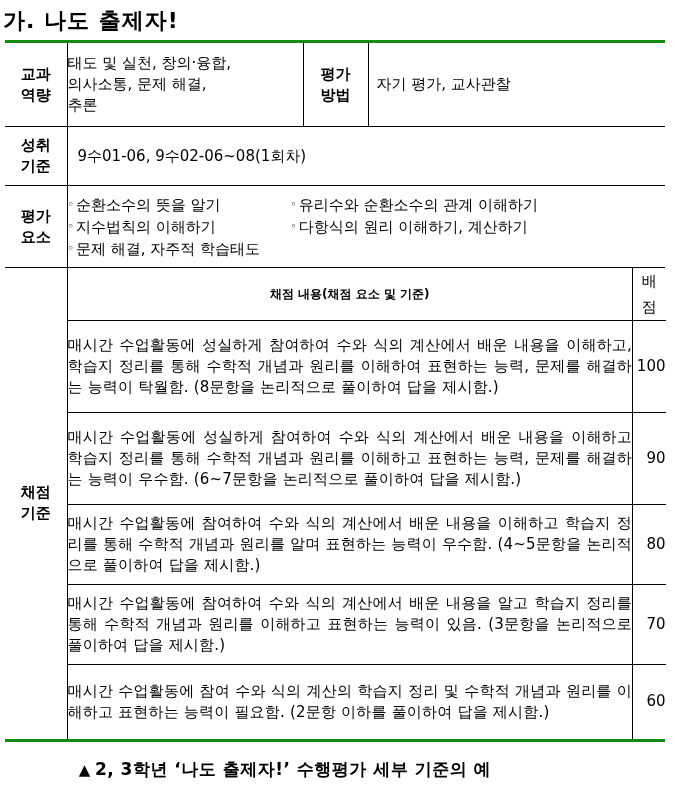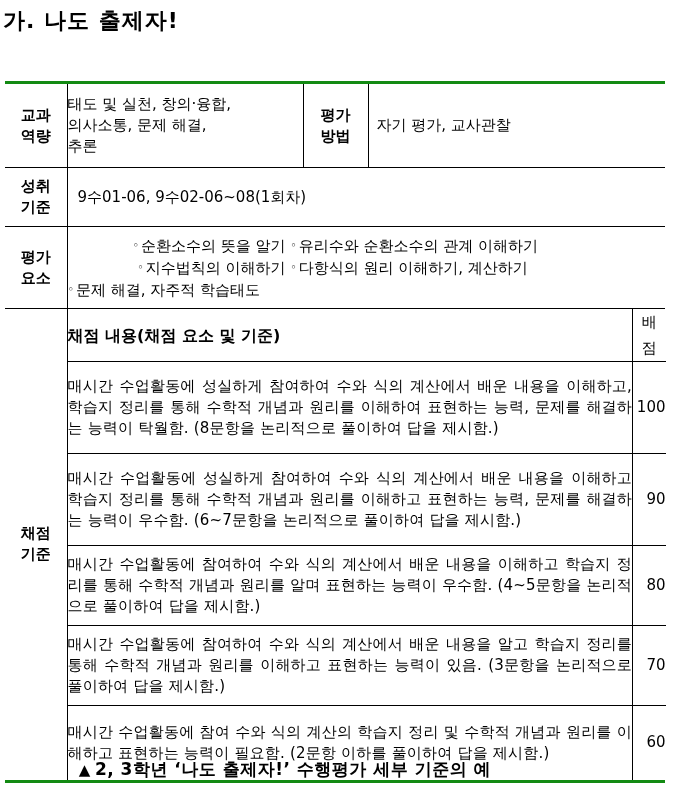--- a/index.html
+++ b/index.html
@@ -7,49 +7,49 @@
     width: 675px; height: 787px; position: relative; overflow: hidden;
     font-family: "DejaVu Sans", sans-serif; color: #000;
   }
   .section-title {
     position: absolute; left: 3px; top: 6px;
     font-size: 22px; font-weight: bold; letter-spacing: 1px;
   }
   table.main {
     position: absolute; left: 5px; top: 40px; width: 660px;
     border-collapse: collapse; table-layout: fixed;
-    border-top: 3px solid #138a13; border-bottom: 3px solid #138a13; margin-top: 41px;
+    border-top: 3px solid #138a13; border-bottom: 3px solid #138a13;
   }
   table.main td {
     border: 1px solid #000; padding: 0; vertical-align: middle;
     font-size: 15px; line-height: 21px;
   }
   table.main tr > td:first-child { border-left: none; }
   table.main tr > td:last-child { border-right: none; }
   table.main tr:first-child td { border-top: none; }
   table.main tr:last-child td { border-bottom: none; }
   .hdr {
     text-align: center; font-weight: bold; font-size: 16px; line-height: 30px;
   }
   .cell-text { padding: 2px 6px; }
   .row-competency td { height: 83px; }
   .row-achieve td { height: 58px; }
   .row-elements td { height: 81px; }
   .elements-list { padding: 2px 12px; line-height: 25px; }
-  .elements-list .line span { display: inline-block; text-align: right; }
+  .elements-list .line span { display: inline-block; }
   .elements-list .line span.a { width: 218px; }
   .bullet { font-size: 11px; margin-right: 2px; vertical-align: 2px; }
   .inner { width: 100%; border-collapse: collapse; table-layout: fixed; }
   .inner td { border: 1px solid #000; font-size: 15px; line-height: 21px; }
   .inner tr:first-child td { border-top: none; }
   .inner tr:last-child td { border-bottom: none; }
   .inner tr td:first-child { border-left: none; }
   .inner tr td:last-child { border-right: none; }
   .inner .ihead td { height: 50px; }
-  .inner .ihead .title { text-align: left; font-weight: bold; font-size: 16px; }
+  .inner .ihead .title { text-align: center; font-weight: bold; font-size: 12px; }
   .inner .ihead .pts-h { text-align: center; line-height: 26px; }
   .crit { padding: 2px 6px; text-align: justify; text-align-last: left; letter-spacing: 0.2px; }
   .pts { text-align: right; font-size: 15px; }
   .caption {
     position: absolute; left: 0; width: 570px; top: 758px; text-align: center;
     font-size: 17px; font-weight: bold; letter-spacing: 0.5px;
   }
   .tri { font-size: 15px; margin-right: 4px; }
 </style>
 </head>

